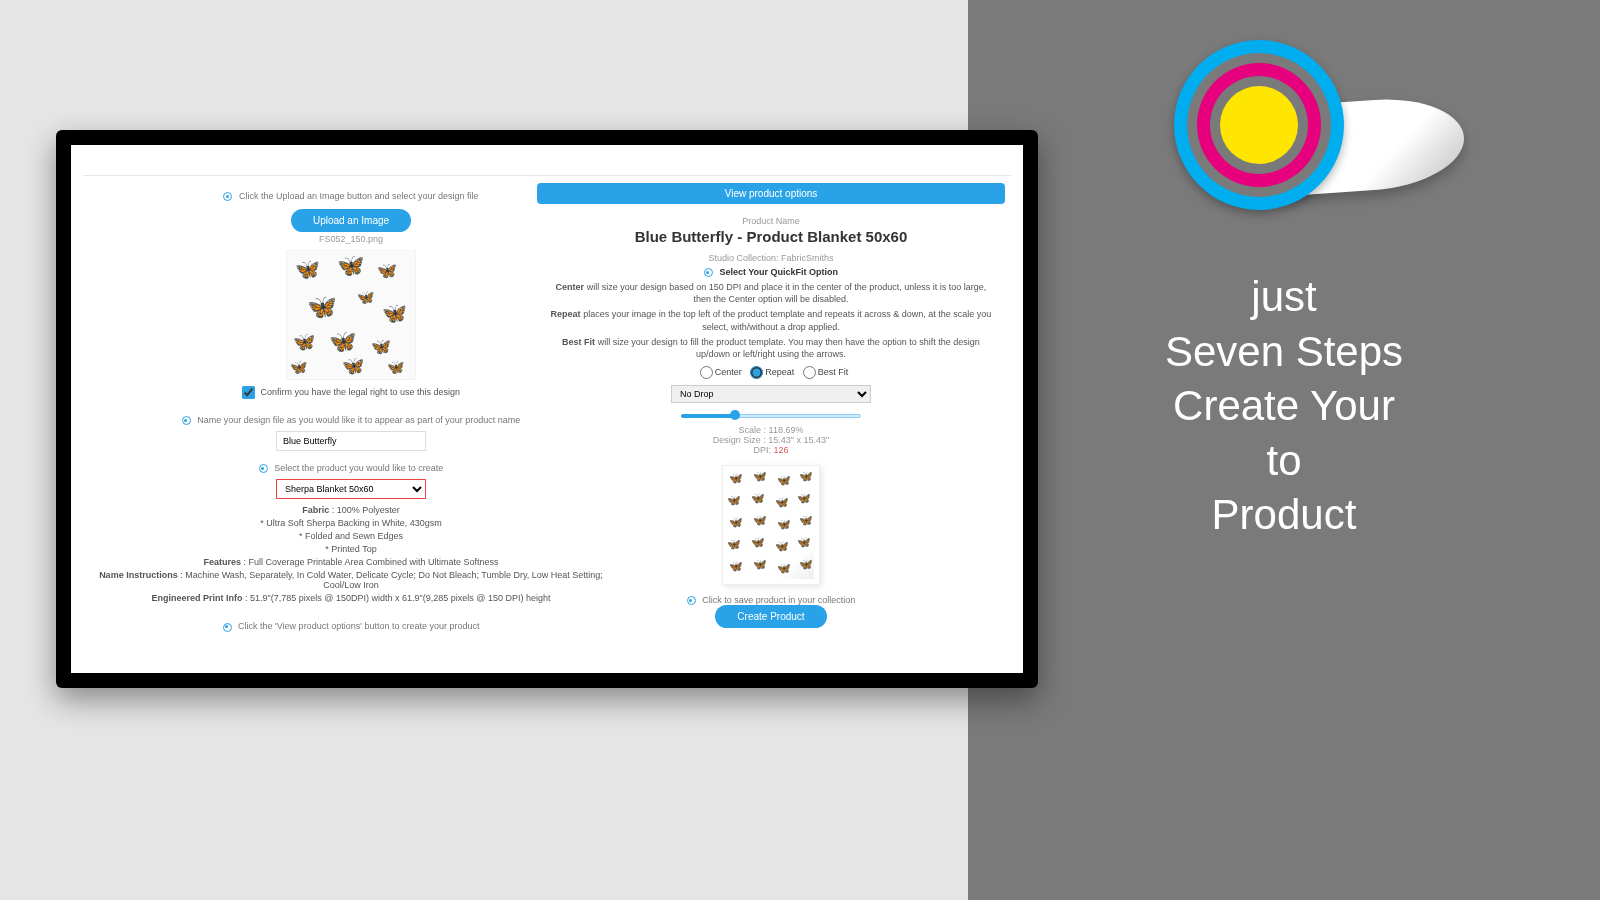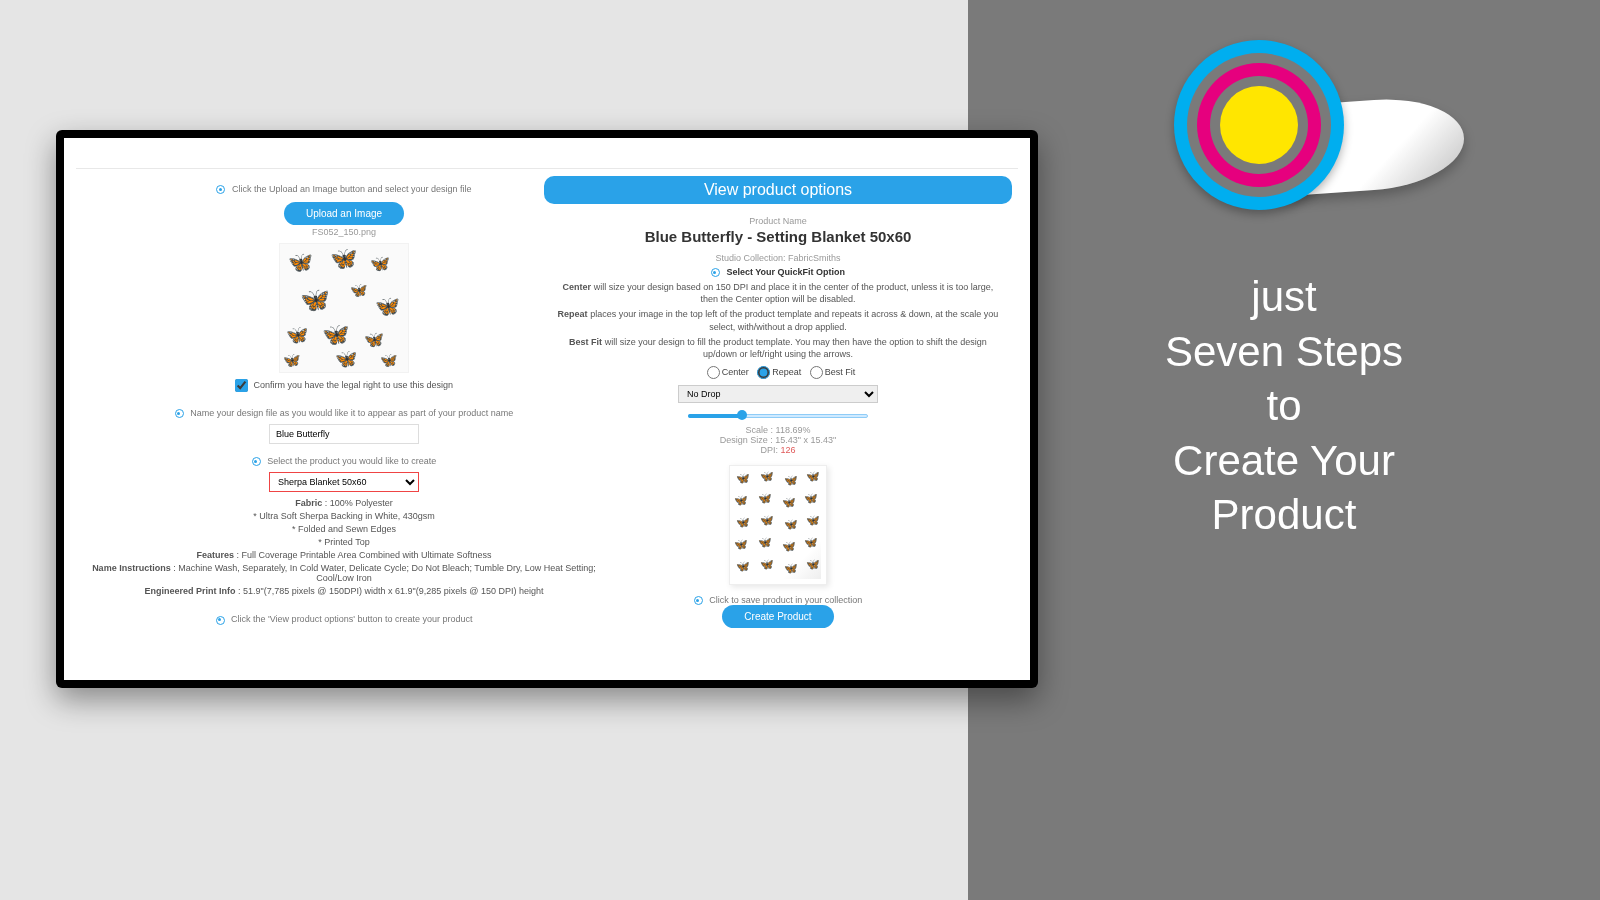--- a/index.html
+++ b/index.html
@@ -9,33 +9,33 @@
   .logo-wrap { width: 240px; height: 170px; position: relative; margin-bottom: 50px; }
   .logo-paper { position: absolute; left: 120px; top: 60px; width: 180px; height: 90px; background: linear-gradient(135deg,#fff 60%,#bfbfbf 100%); border-radius: 0 90px 90px 0 / 0 45px 45px 0; transform: skewY(-4deg); box-shadow: 0 6px 12px rgba(0,0,0,.25); }
   .logo-circle { position: absolute; left: 10px; top: 0; width: 170px; height: 170px; border-radius: 50%; background: #00aeef; display:flex; align-items:center; justify-content:center; box-shadow: 0 4px 10px rgba(0,0,0,.3); }
   .ring1 { width: 144px; height:144px; border-radius:50%; background:#7a7a7a; display:flex;align-items:center;justify-content:center; }
   .ring2 { width: 124px; height:124px; border-radius:50%; background:#e6007e; display:flex;align-items:center;justify-content:center; }
   .ring3 { width: 98px; height:98px; border-radius:50%; background:#7a7a7a; display:flex;align-items:center;justify-content:center; }
   .ring4 { width: 78px; height:78px; border-radius:50%; background:#ffe600; }
 
   .promo-text { color:#fff; font-size:42px; font-weight:400; line-height:1.3; text-align:center; margin-top:10px; }
 
-  .frame { position:absolute; left:56px; top:130px; width:982px; height:558px; background:#000; border-radius:6px; padding:8px; box-shadow:0 12px 30px rgba(0,0,0,.4); }
+  .frame { position:absolute; left:56px; top:130px; width:982px; height:558px; background:#000; border-radius:6px; padding:15px; box-shadow:0 12px 30px rgba(0,0,0,.4); }
   .app { width:100%; height:100%; background:#fff; position:relative; font-size:9px; color:#444; }
   .hr-thin { position:absolute; left:12px; top:30px; right:12px; height:1px; background:#e8e8e8; }
 
   .left-col { position:absolute; left:20px; top:46px; width:520px; text-align:center; }
   .right-col { position:absolute; right:12px; top:38px; width:480px; text-align:center; }
 
   .step-dot { display:inline-block; width:9px; height:9px; border:1.5px solid #2aa2e8; border-radius:50%; position:relative; vertical-align:middle; margin-right:4px; }
   .step-dot::after { content:''; position:absolute; left:1.5px; top:1.5px; width:3px; height:3px; background:#2aa2e8; border-radius:50%; }
   .step-line { color:#777; font-size:9px; }
 
   .btn { display:inline-block; background:#2aa2e8; color:#fff; font-size:10px; padding:6px 22px; border-radius:14px; border:none; cursor:pointer;text-align:right; }
-  .btn-wide { display:block; width:468px; margin:0 auto; background:#2aa2e8; color:#fff; padding:5px 0; border-radius:10px; border:none; font-size:16px; cursor:pointer; }
+  .btn-wide { display:block; width:468px; margin:0 auto; background:#2aa2e8; color:#fff; padding:5px 0; border-radius:4px; border:none; font-size:10px; cursor:pointer; }
 
   .preview-img { width:130px; height:130px; margin:6px auto; background:#fafafa; border:1px solid #f2f2f2; position:relative; overflow:hidden; }
   .butterfly { position:absolute; font-size:20px; color:#1e4b8f; }
 
   .chk-row { font-size:9px; color:#555; margin-top:6px; }
   .chk-row input { vertical-align:middle; margin-right:3px; accent-color:#2aa2e8; }
 
   .text-input { width:150px; font-size:9px; padding:4px 6px; border:1px solid #ddd; background:#fff; text-align:left; }
   .select { width:150px; font-size:9px; padding:3px 4px; border:1px solid #ef4444; background:#fff; }
 
@@ -75,22 +75,22 @@
             <div class="ring3">
               <div class="ring4"></div>
             </div>
           </div>
         </div>
       </div>
   </div>
   <div class="promo-text">
     <div>just</div>
     <div>Seven Steps</div>
+    <div>Create Your</div>
     <div>to</div>
-    <div>Create Your</div>
     <div>Product</div>
   </div>
 </div>
 
 <div class="frame">
   <div class="app">
     <div class="hr-thin"></div>
 
     <div class="left-col">
       <div class="step-line">
@@ -151,21 +151,21 @@
       <div class="step-line" style="margin-top:18px">
         <span class="step-dot"></span>
         <span>Click the 'View product options' button to create your product</span>
       </div>
     </div>
 
     <div class="right-col">
       <button class="btn-wide">View product options</button>
 
       <div class="label-sm" style="margin-top:12px">Product Name</div>
-      <div class="prod-title">Blue Butterfly - Setting Blanket 50x60</div>
+      <div class="prod-title">Blue Butterfly - Product Blanket 50x60</div>
       <div class="label-sm">Studio Collection: FabricSmiths</div>
 
       <div style="margin:4px 0">
         <span class="step-dot"></span>
         <span class="quickfit-head">Select Your QuickFit Option</span>
       </div>
 
       <div class="qf-desc"><b>Center</b> <span>will size your design based on 150 DPI and place it in the center of the product, unless it is too large, then the Center option will be disabled.</span></div>
       <div class="qf-desc"><b>Repeat</b> <span>places your image in the top left of the product template and repeats it across &amp; down, at the scale you select, with/without a drop applied.</span></div>
       <div class="qf-desc"><b>Best Fit</b> <span>will size your design to fill the product template. You may then have the option to shift the design up/down or left/right using the arrows.</span></div>

